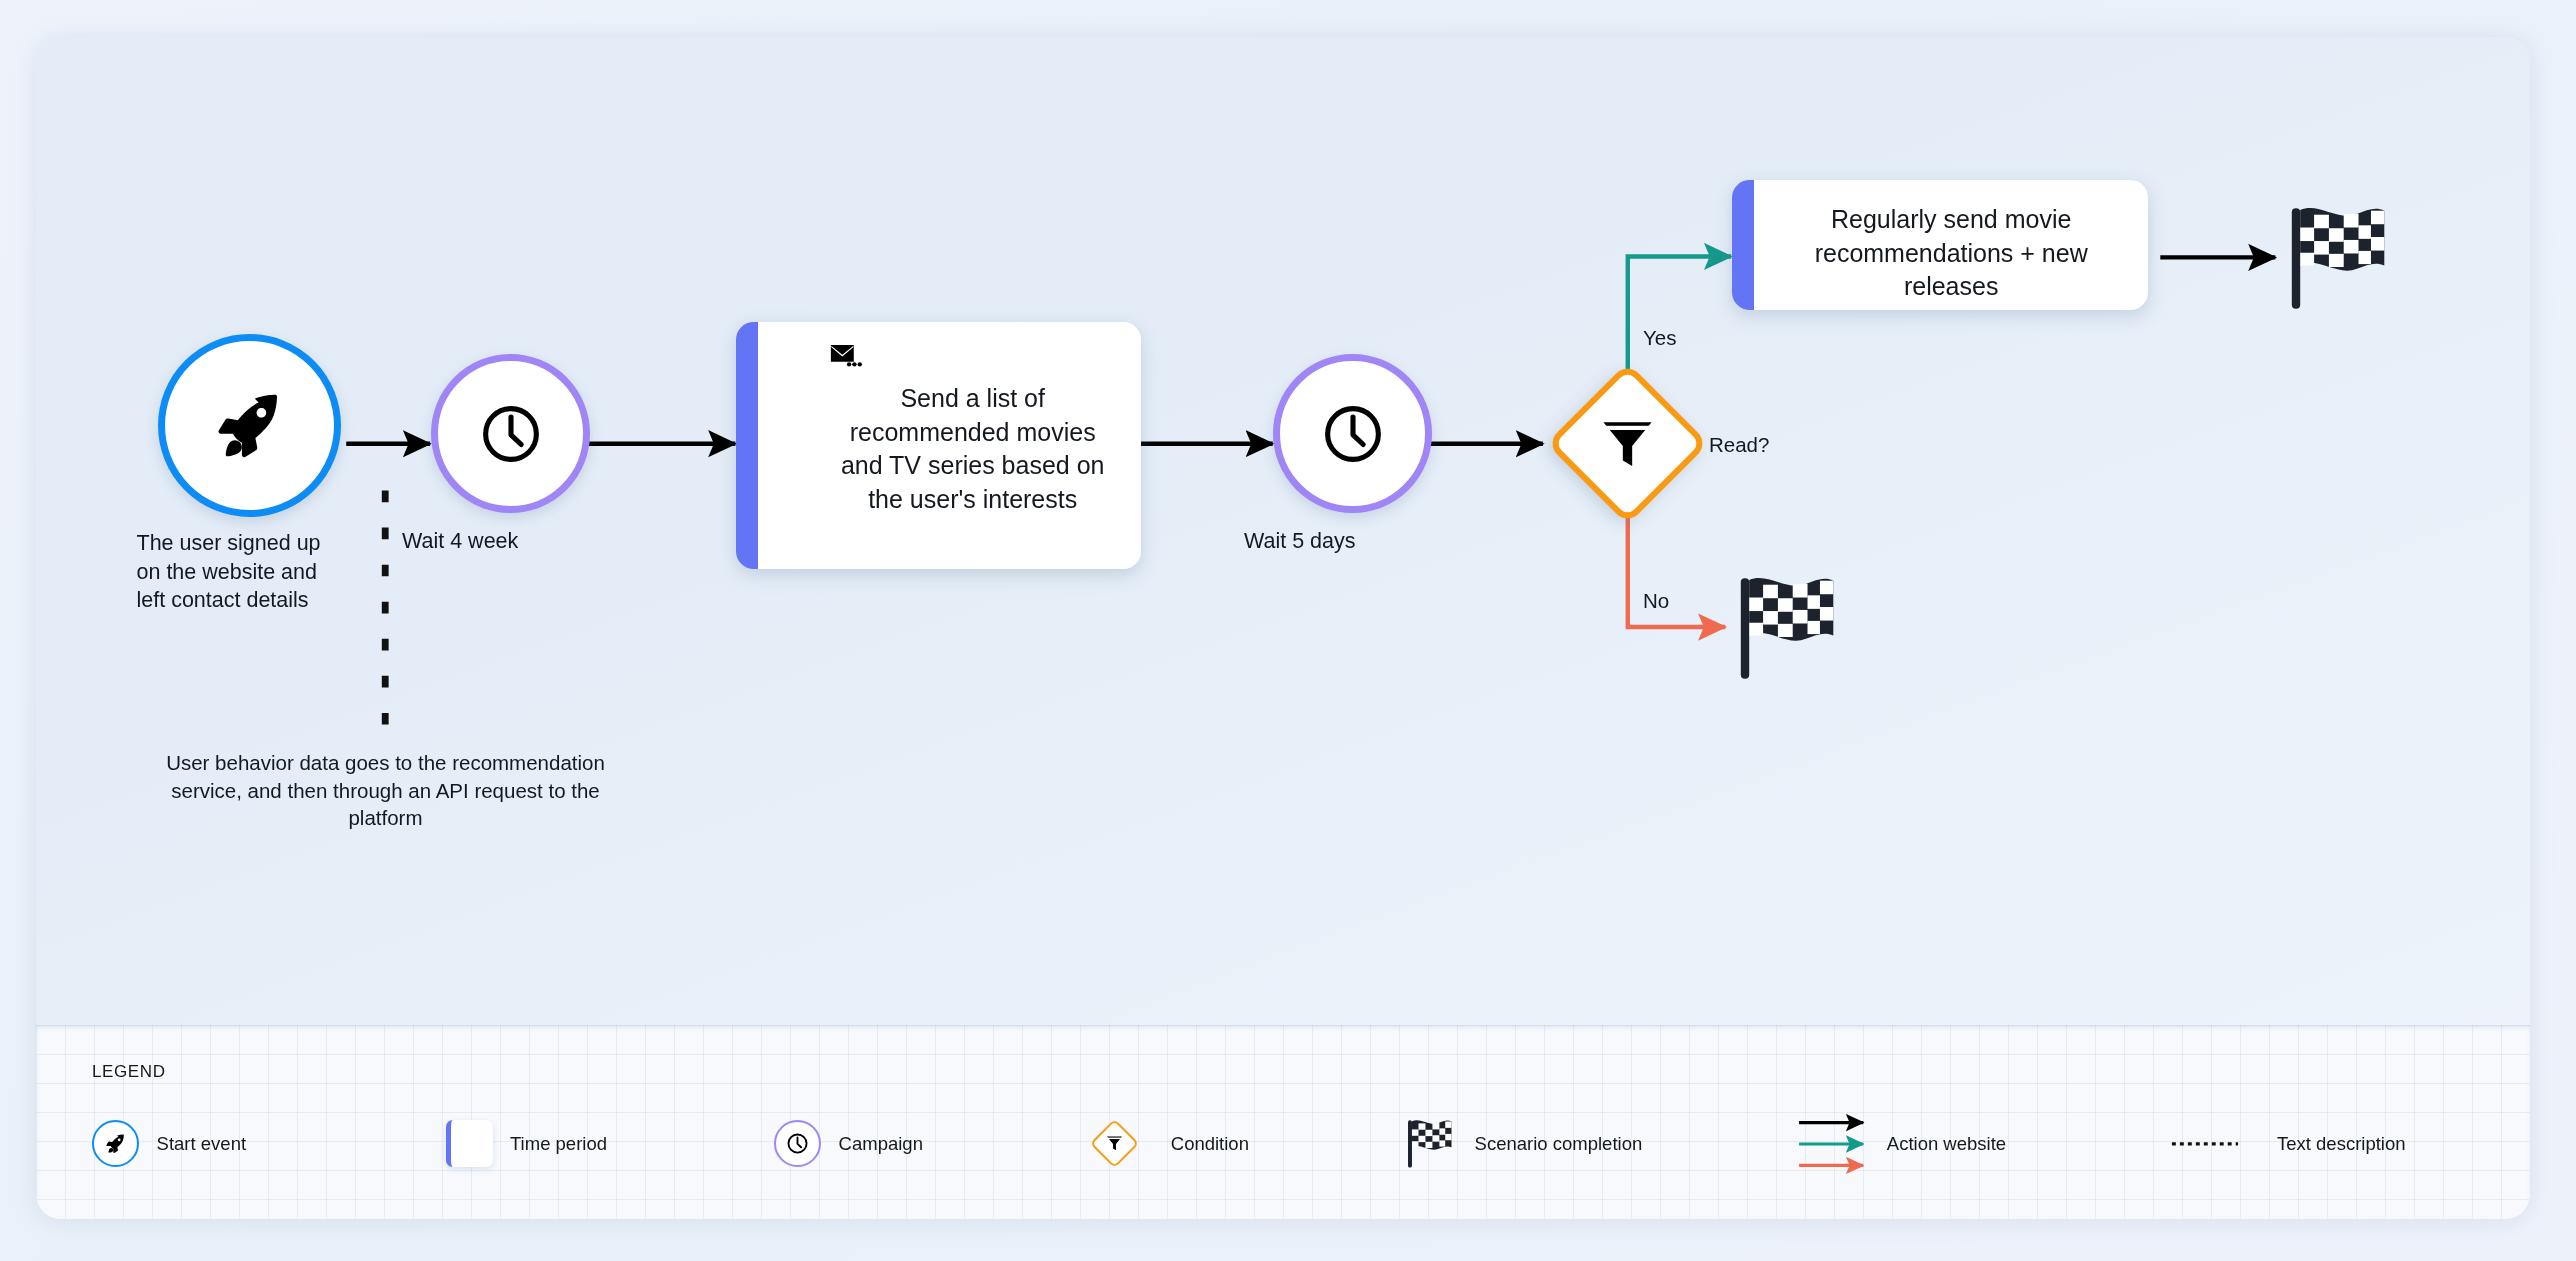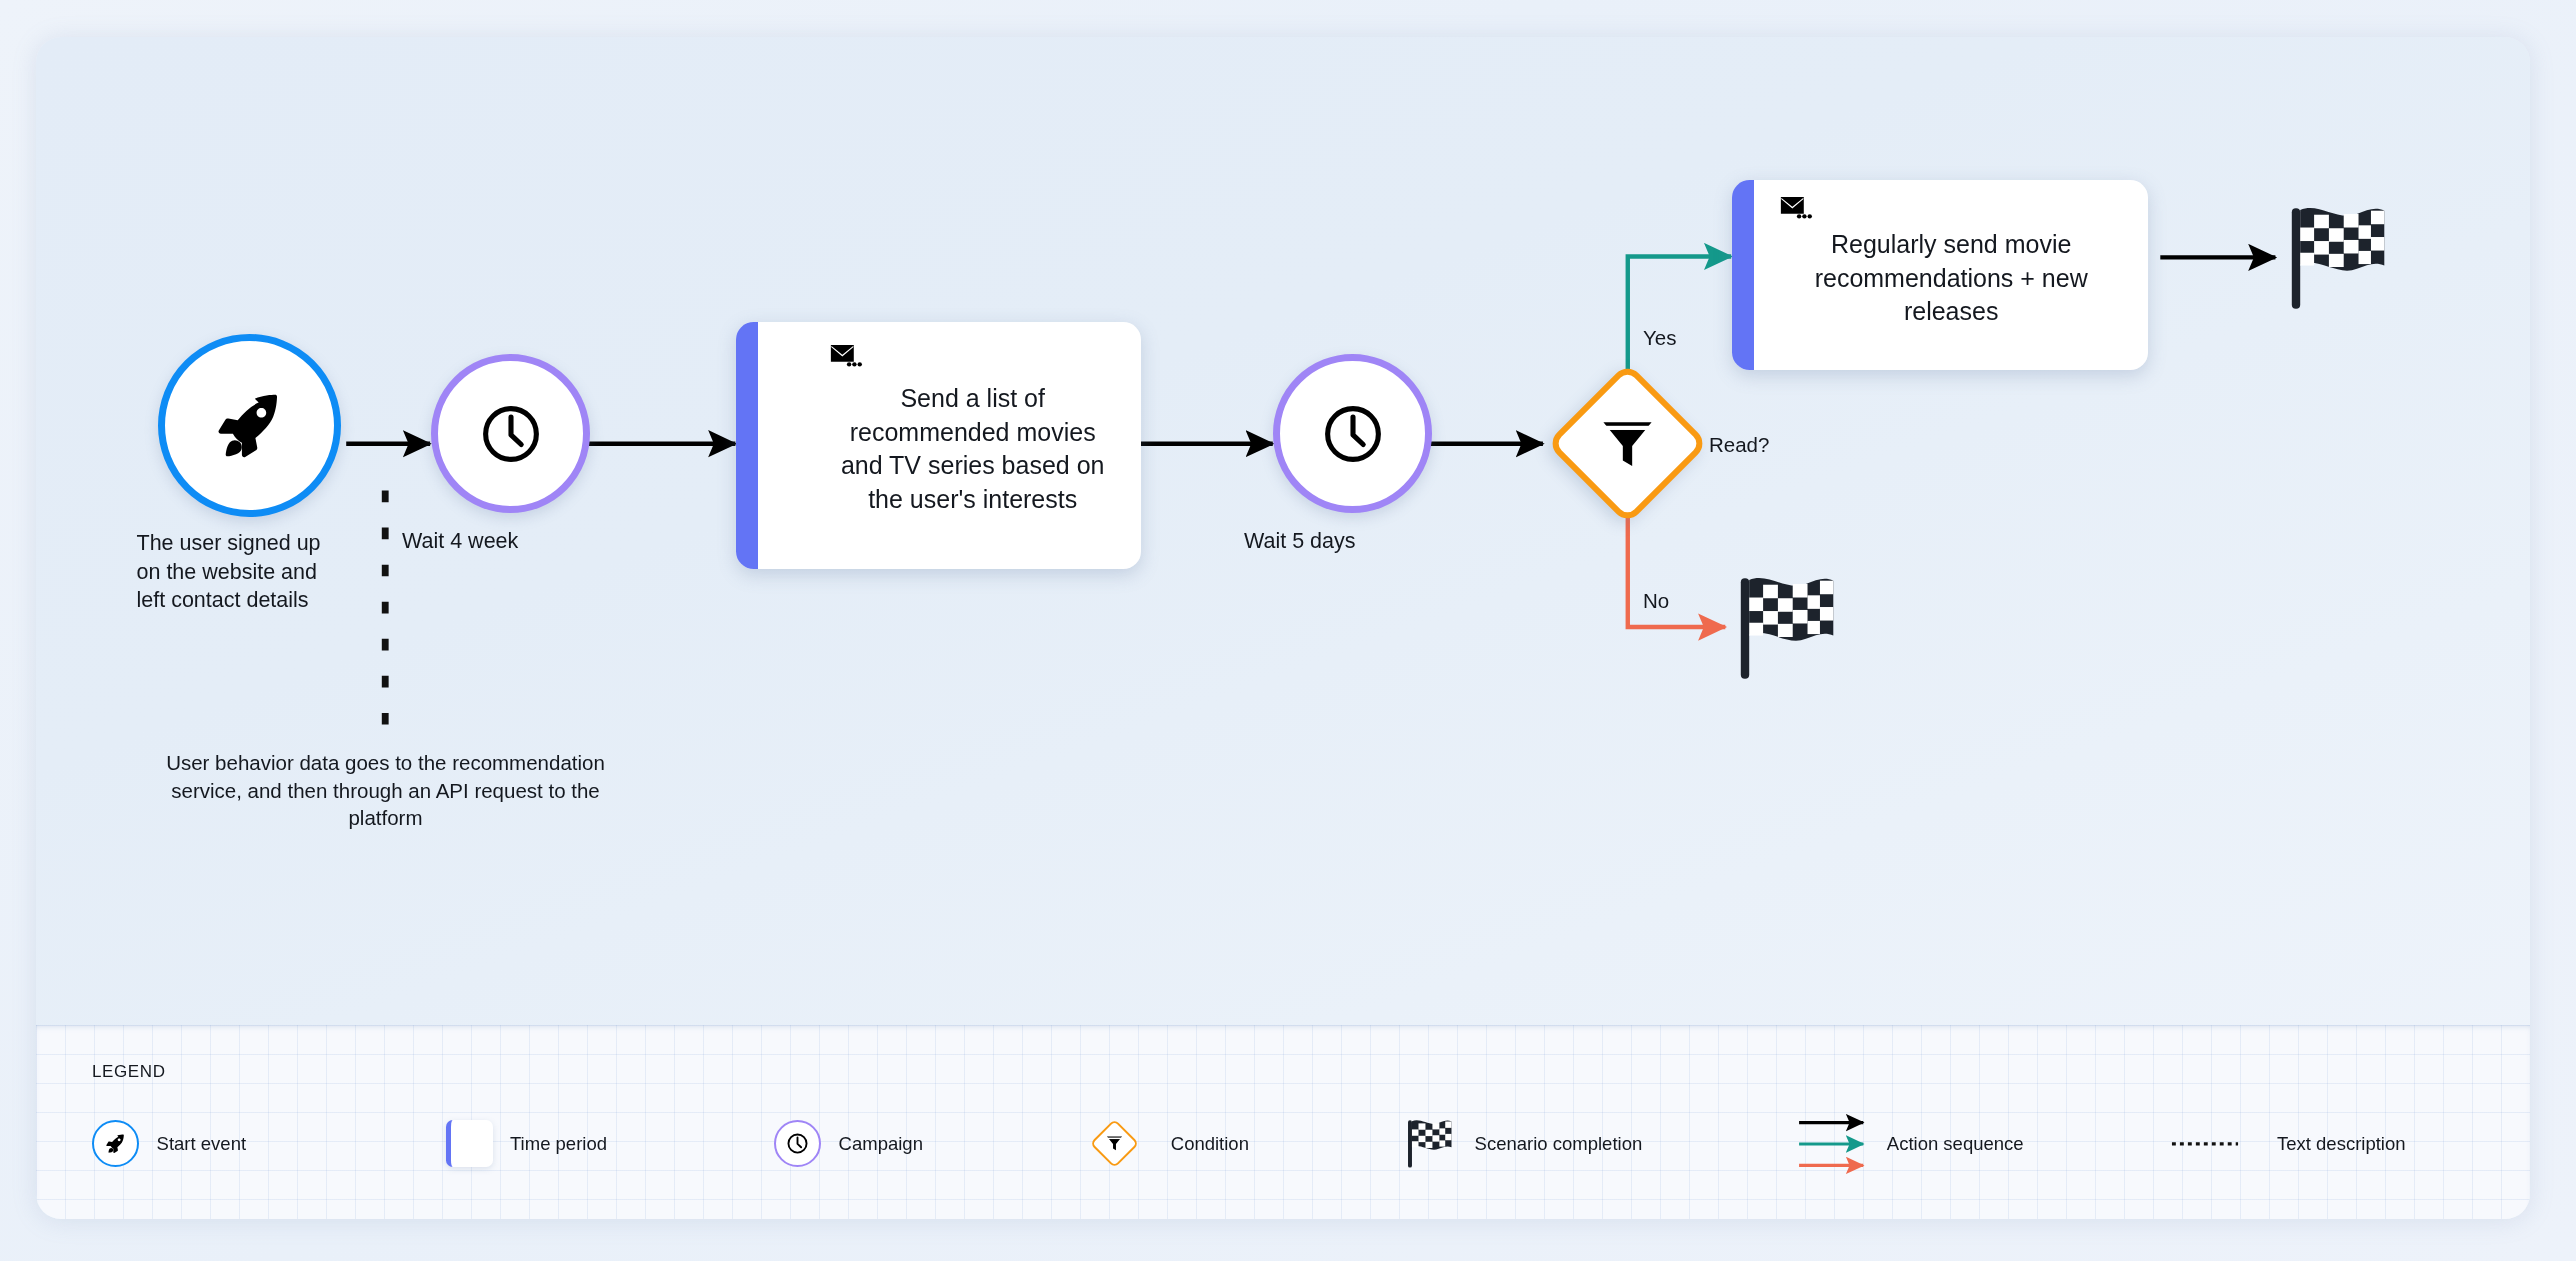--- a/index.html
+++ b/index.html
@@ -291,21 +291,21 @@
               <path fill="#000" d="M2.2 3.4h19.6L13.9 13v8.2l-3.8-2.3V13z"></path>
               <rect x="2.2" y="4.8" width="19.6" height="1.7" fill="#fff"></rect>
             </svg>
           </div>
         </div>
       </div>
       <div class="edge-label" style="left:1673px; top:396px;">Read?</div>
       <div class="edge-label" style="left:1607px; top:289px;">Yes</div>
       <div class="edge-label" style="left:1607px; top:552px;">No</div>
 
-      <div class="node card-node" style="left:1696px; top:143px; width:416px; height:190px;">
+      <div class="node card-node" style="left:1696px; top:143px; width:416px; height:130px;">
         <div class="card-accent"></div>
         <div class="card-body" style="padding:15.6px 25px 17.6px 25px;">
           <svg class="card-icon" viewBox="0 0 32 24">
             <path fill="#000" d="M1 1h22v16H1z"></path>
             <path fill="#fff" d="M1.9 2.2 12 10.4 22.1 2.2 23 2.6 12 12.1 1 2.6z"></path>
             <circle cx="18.5" cy="19.5" r="2.1" fill="#000"></circle>
             <circle cx="23.6" cy="19.5" r="2.1" fill="#000"></circle>
             <circle cx="28.7" cy="19.5" r="2.1" fill="#000"></circle>
           </svg>
           <div class="card-text" style="margin-top:7.8px;">Regularly send movie recommendations + new releases</div>
@@ -439,21 +439,21 @@
               <path d="M0,0 L6,2.8 L0,5.6 L1.2,2.8 Z" fill="#14998b"></path>
             </marker>
             <marker id="lg-ah-red" markerWidth="8" markerHeight="8" refX="5.6" refY="2.8" orient="auto" markerUnits="strokeWidth">
               <path d="M0,0 L6,2.8 L0,5.6 L1.2,2.8 Z" fill="#ef6a4e"></path>
             </marker>
           </defs>
           <line x1="2" y1="14" x2="68" y2="14" stroke="#000" stroke-width="3.2" marker-end="url(#lg-ah-black)"></line>
           <line x1="2" y1="36" x2="68" y2="36" stroke="#14998b" stroke-width="3.2" marker-end="url(#lg-ah-teal)"></line>
           <line x1="2" y1="58" x2="68" y2="58" stroke="#ef6a4e" stroke-width="3.2" marker-end="url(#lg-ah-red)"></line>
         </svg>
-        <span class="legend-label" style="margin-left:9.8px;">Action sequence</span>
+        <span class="legend-label" style="margin-left:9.8px;">Action website</span>
       </div>
 
       <div class="legend-item" style="left:2134px;">
         <svg width="70" height="11.7" viewBox="0 0 72 12">
           <line x1="2" y1="6" x2="70" y2="6" stroke="#111" stroke-width="3.4" stroke-dasharray="4 4.2"></line>
         </svg>
         <span class="legend-label" style="margin-left:37px;">Text description</span>
       </div>
 
     </div>

